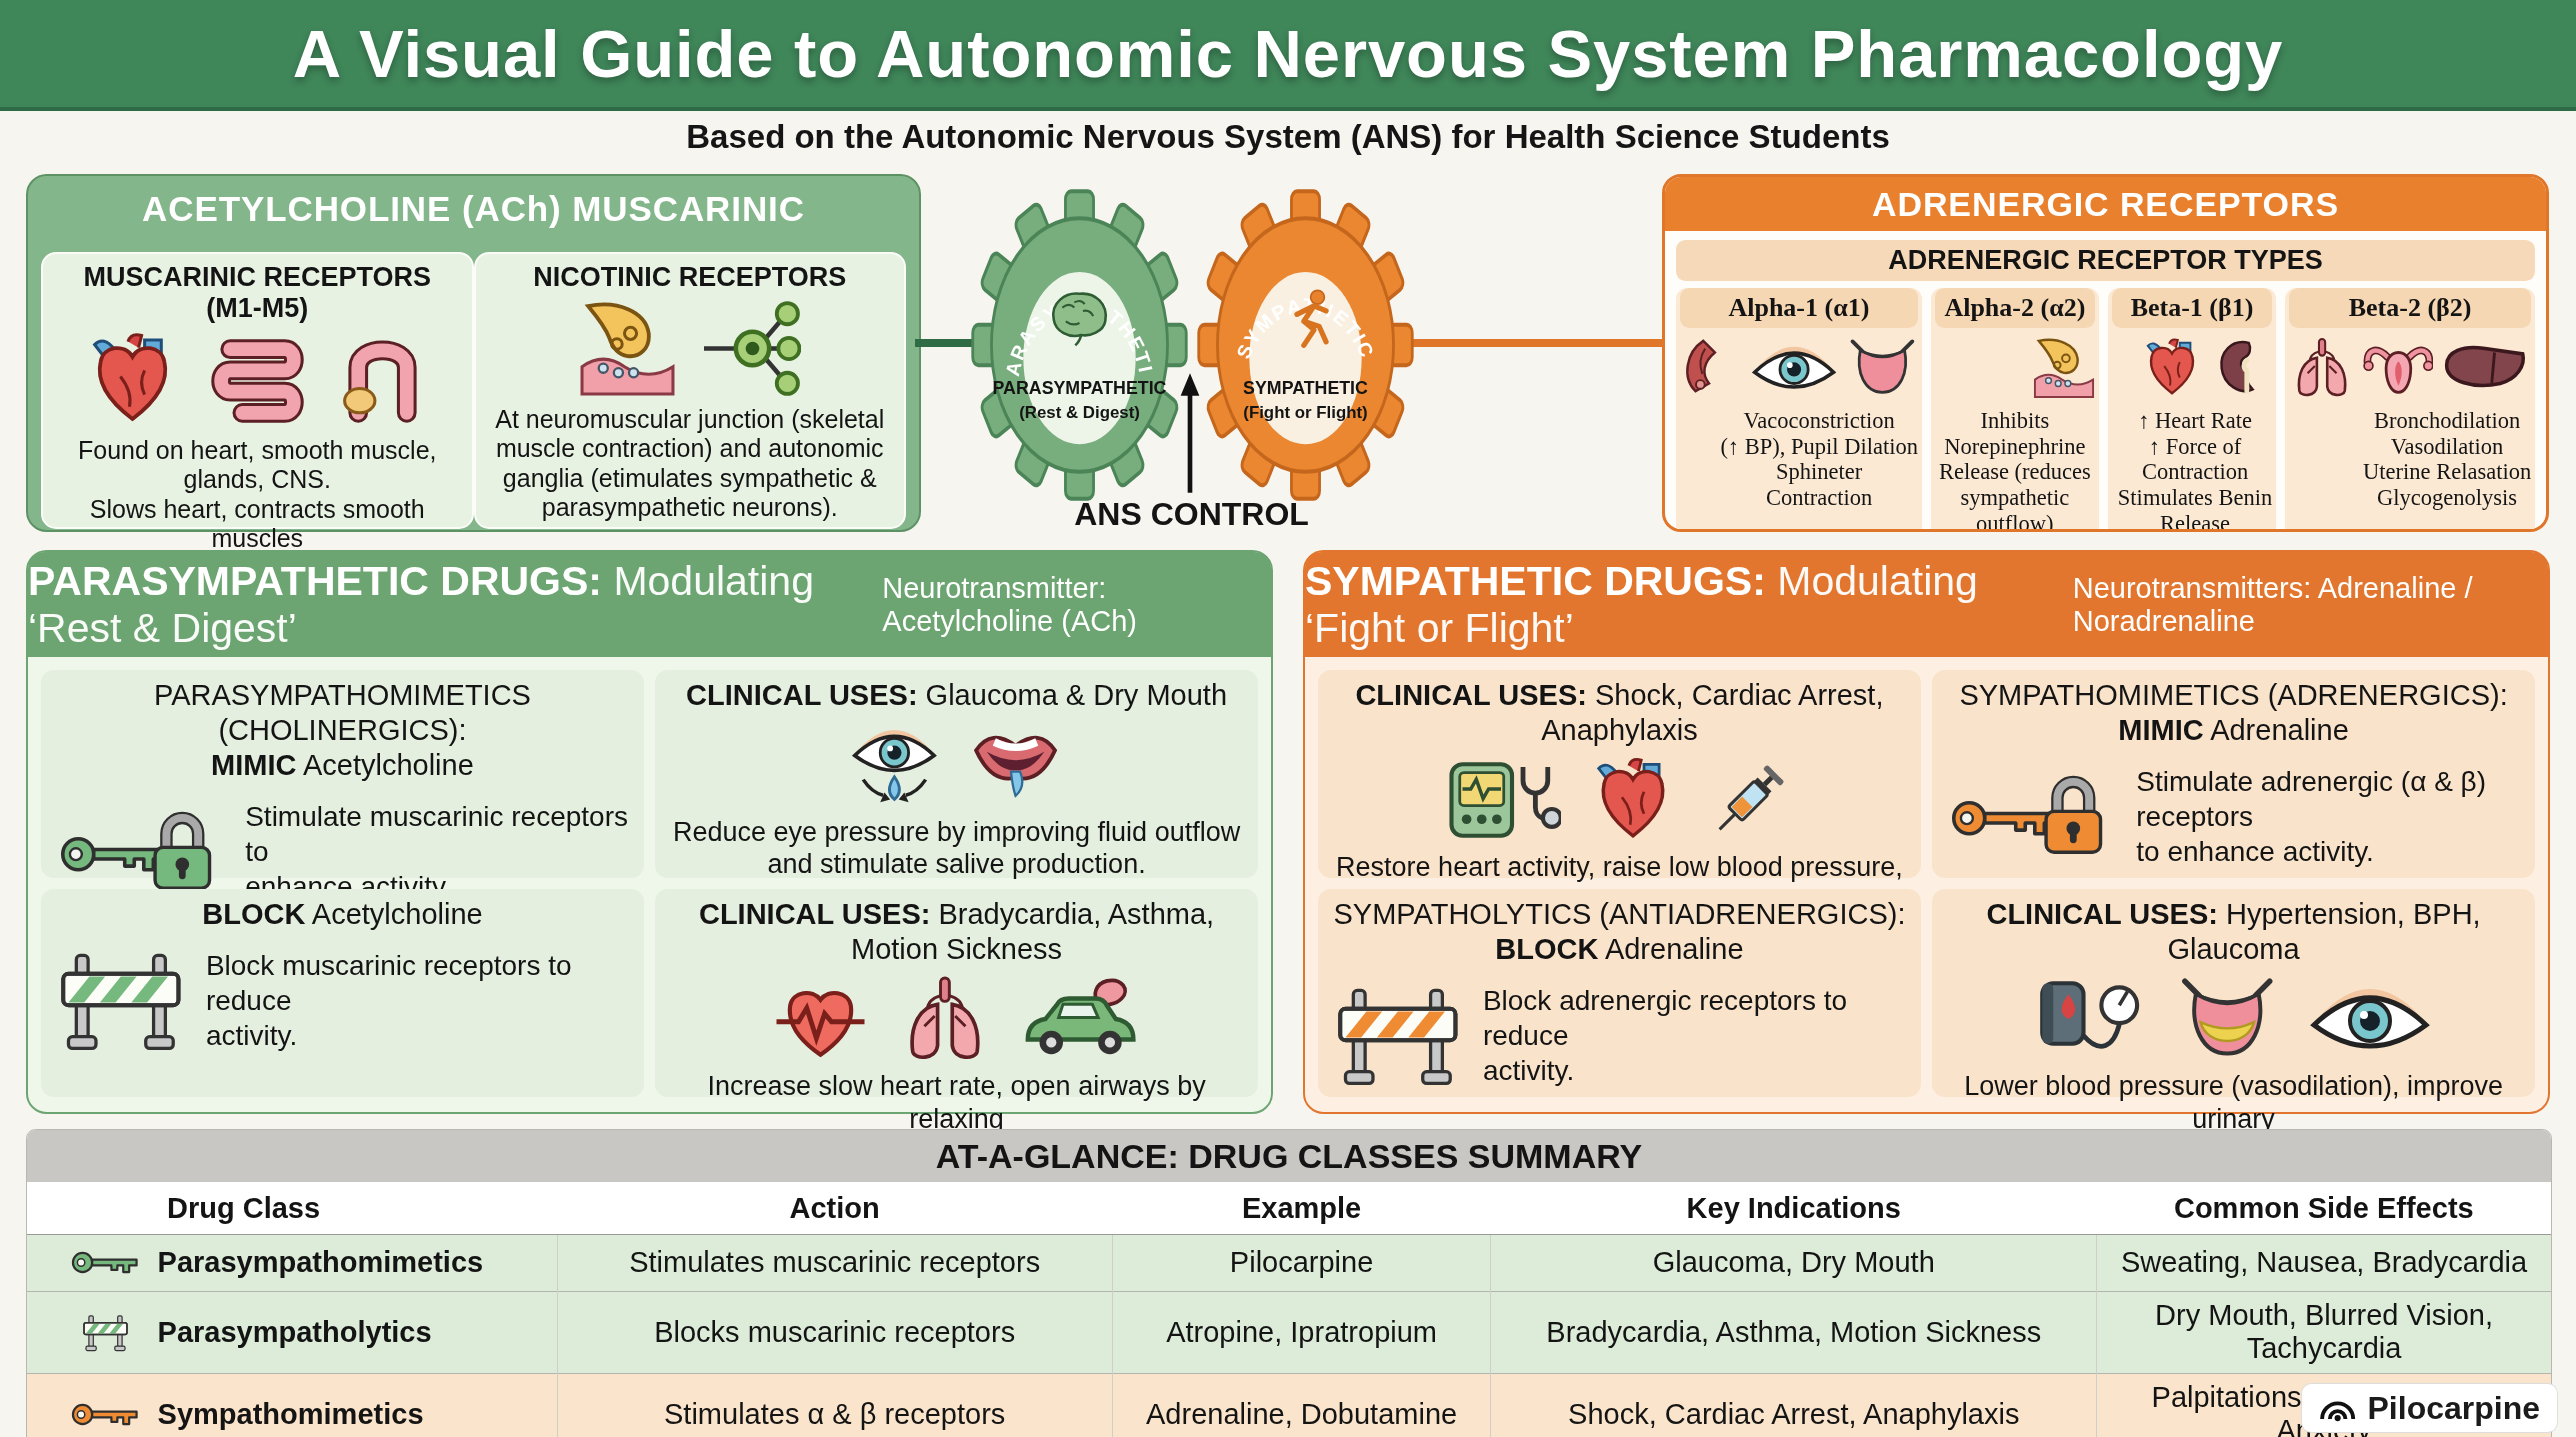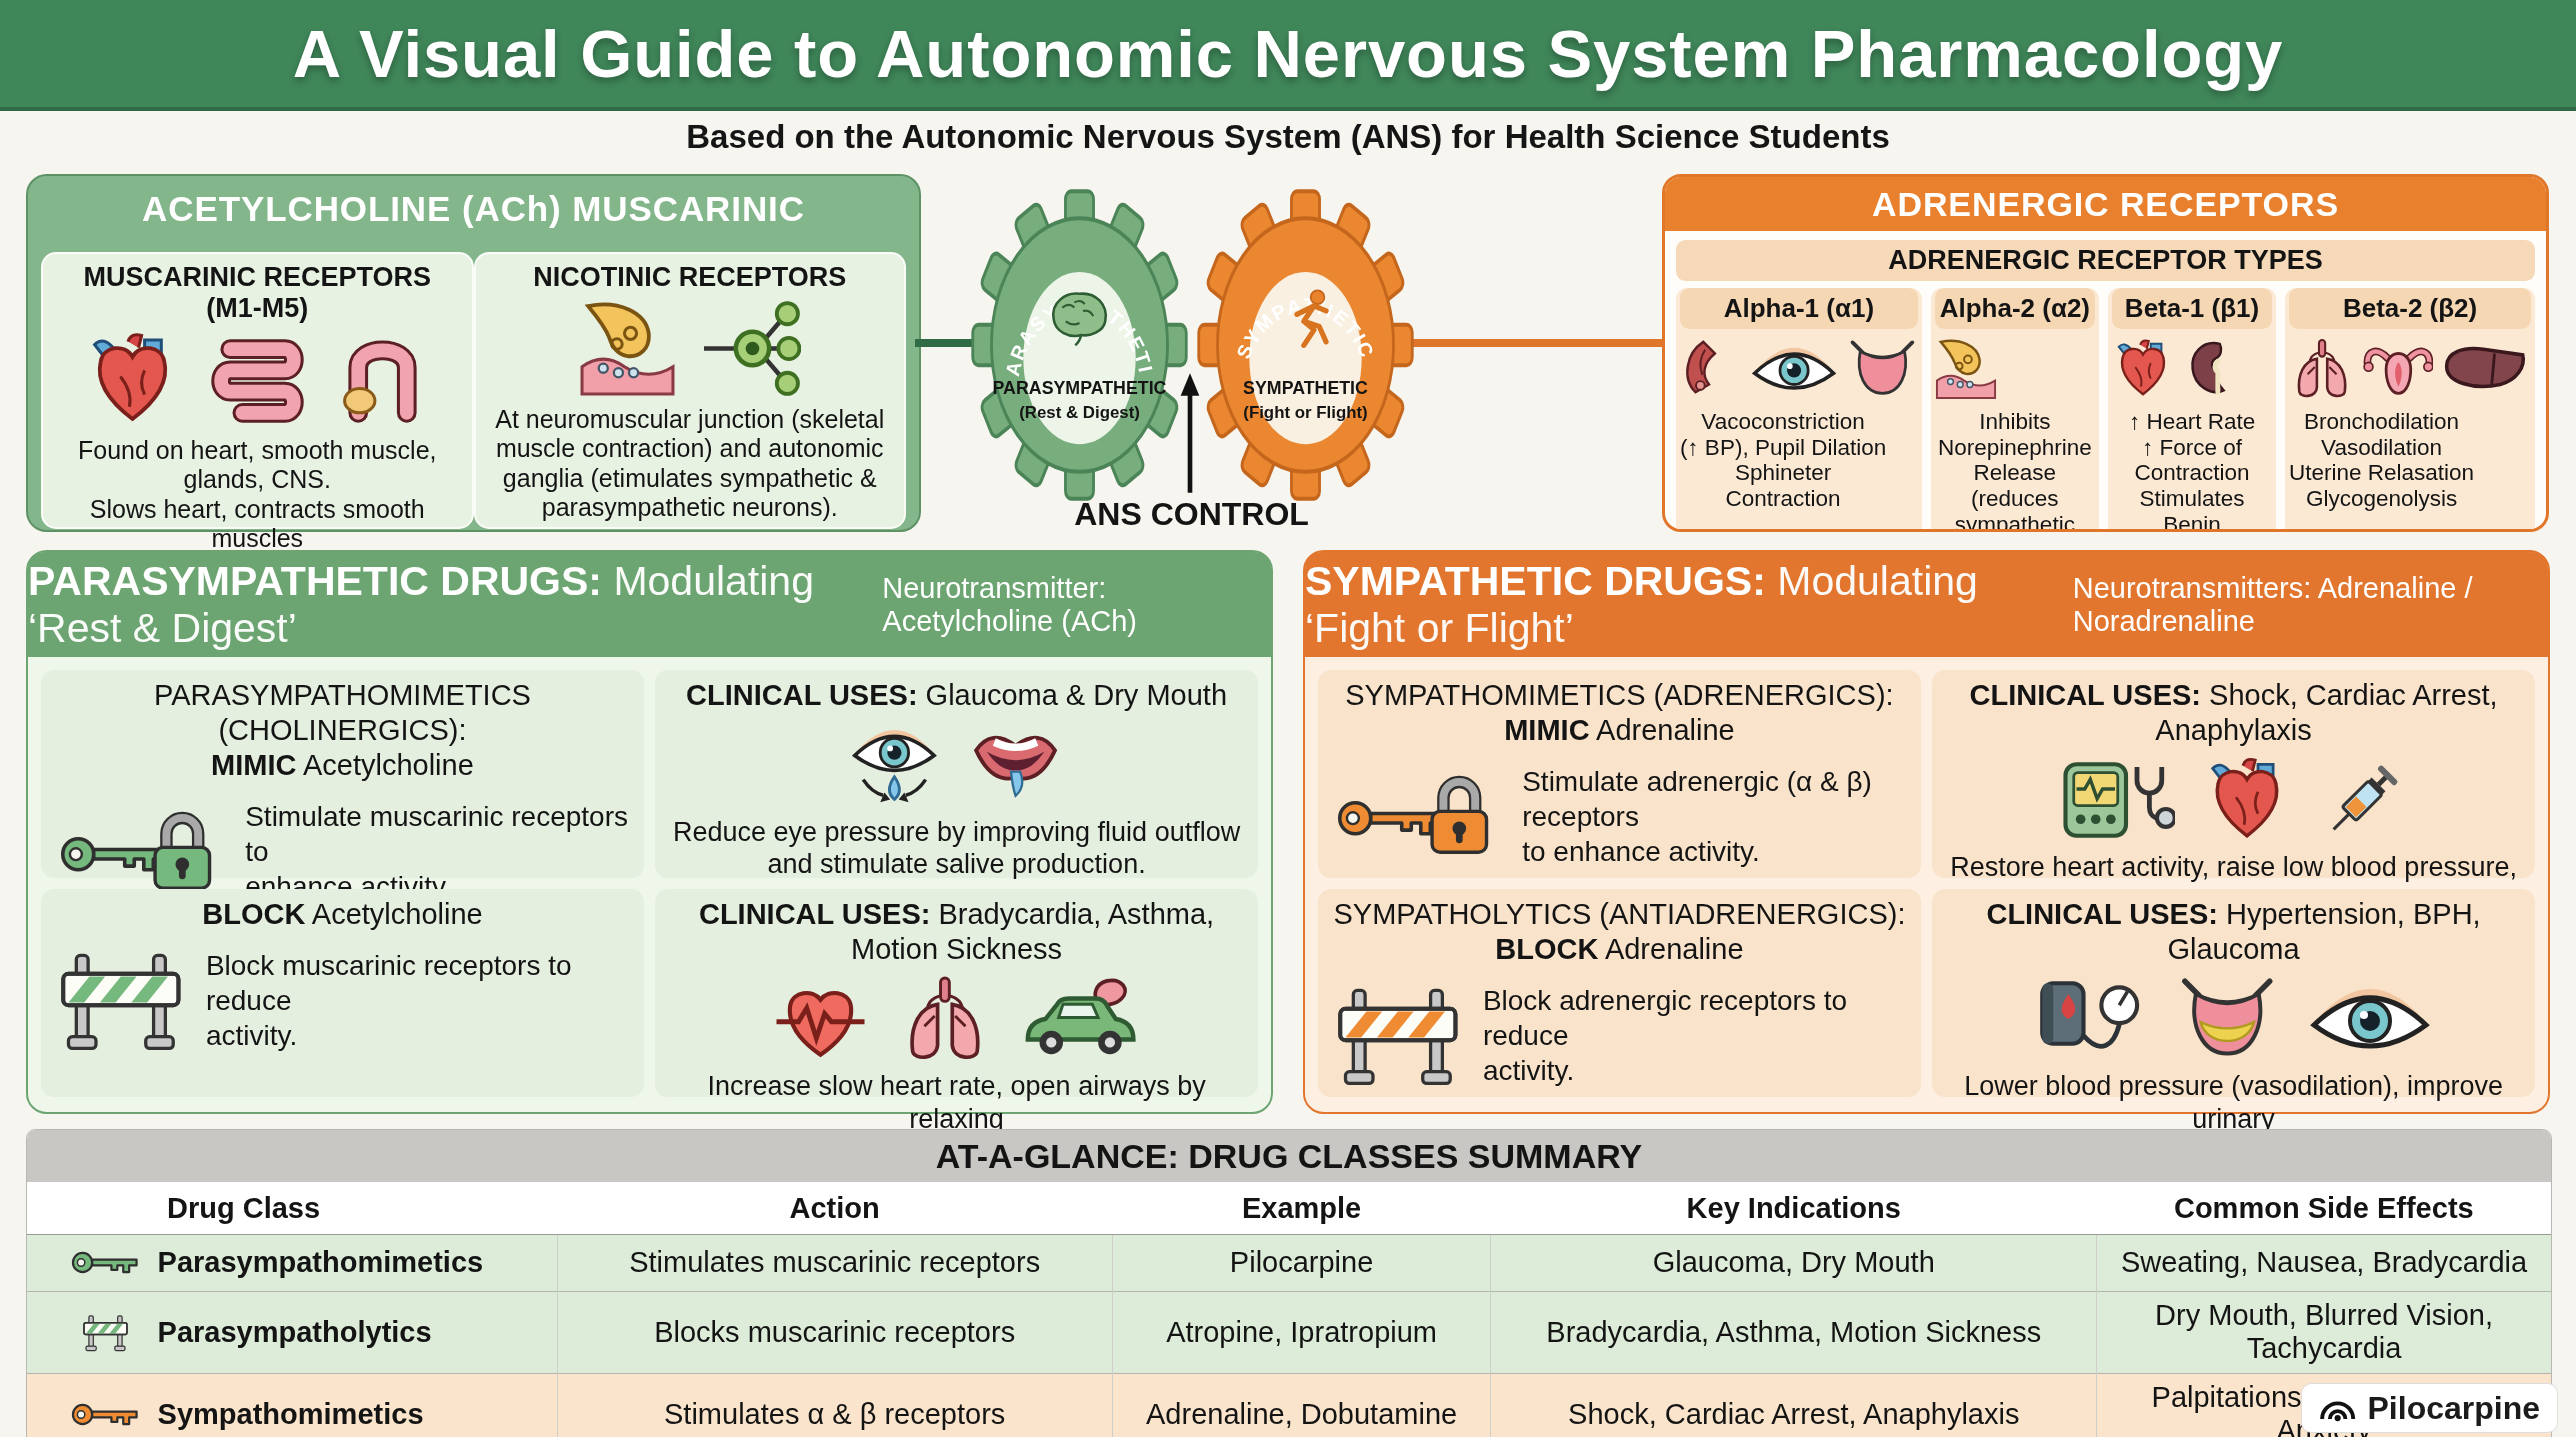--- a/index.html
+++ b/index.html
@@ -47,21 +47,21 @@
 
   
   .adr-box{position:absolute;left:1662px;top:174px;width:887px;height:358px;background:#fffdf9;
            border:3.7px solid #e0762a;border-radius:19px;box-sizing:border-box;overflow:hidden;}
   .adr-header{background:#e8802e;color:#fff;text-align:center;font-size:34px;font-weight:bold;
               letter-spacing:0.9px;padding:7.5px 0;}
   .adr-sub{margin:9.4px 11.2px 7.5px;background:#f6d9b8;border-radius:9.4px;text-align:center;
            font-size:27px;font-weight:bold;padding:4.7px 0;}
   .adr-cols{display:flex;gap:9.4px;margin:0 11.2px;}
   .adr-col{flex:1;background:#fbe9d4;border-radius:11.2px;padding:0 3.7px 7.5px;display:flex;
-           flex-direction:column;align-items:flex-start;}
+           flex-direction:column;align-items:flex-end;font-family:Liberation Serif, serif;}
   .adr-col-title{background:#f6d7b3;width:100%;border-radius:9.4px;text-align:center;
                  font-size:26px;font-weight:bold;padding:4.7px 0;margin-bottom:3.7px;}
   .adr-icons{display:flex;gap:7.5px;align-items:center;justify-content:center;height:73px;}
   .adr-icons svg{height:62px;}
   .adr-col-body{font-size:22.5px;text-align:center;line-height:1.14;margin-top:3.7px;}
 
   
   .drug-box{position:absolute;top:550px;width:1247px;height:564px;border-radius:20.6px;box-sizing:border-box;}
   #para-box{left:26px;background:#eff6ea;border:2.8px solid #6ca571;}
   #sym-box{left:1303px;background:#fdf0e3;border:2.8px solid #e2762e;}
@@ -535,48 +535,48 @@
   </section>
 
   <section class="drug-box" id="sym-box">
     <div class="drug-header">
       <div class="drug-title">
         <b>SYMPATHETIC DRUGS:</b><span> Modulating ‘Fight or Flight’</span>
       </div>
       <div class="drug-sub">Neurotransmitters: Adrenaline / Noradrenaline</div>
     </div>
     <div class="drug-grid">
-      <div class="dcard">
-        <div class="dcard-title">
-          <div>SYMPATHOMIMETICS (ADRENERGICS):</div>
-          <div><b>MIMIC</b><span> Adrenaline</span></div>
-        </div>
-        <div class="mimic-row">
-          <svg viewBox="0 0 150 100" style="--k:#ef8c33">
-              <use href="#sym-keylock"></use>
-            </svg>
-          <div class="mimic-body pre">Stimulate adrenergic (α &amp; β) receptors
-to enhance activity.</div>
-        </div>
-      </div>
       <div class="dcard clinical">
         <div class="dcard-title"><b>CLINICAL USES:</b><span> Shock, Cardiac Arrest, Anaphylaxis</span></div>
         <div class="icon-row">
           <svg viewBox="0 0 84 64">
               <use href="#sym-monitor"></use>
             </svg>
           <svg viewBox="0 0 64 64">
               <use href="#sym-heart"></use>
             </svg>
           <svg viewBox="0 0 72 72">
               <use href="#sym-syringe"></use>
             </svg>
         </div>
         <div class="dcard-body pre">Restore heart activity, raise low blood pressure,
 reverse severe allergic reactions.</div>
+      </div>
+      <div class="dcard">
+        <div class="dcard-title">
+          <div>SYMPATHOMIMETICS (ADRENERGICS):</div>
+          <div><b>MIMIC</b><span> Adrenaline</span></div>
+        </div>
+        <div class="mimic-row">
+          <svg viewBox="0 0 150 100" style="--k:#ef8c33">
+              <use href="#sym-keylock"></use>
+            </svg>
+          <div class="mimic-body pre">Stimulate adrenergic (α &amp; β) receptors
+to enhance activity.</div>
+        </div>
       </div>
       <div class="dcard">
         <div class="dcard-title">
           <div>SYMPATHOLYTICS (ANTIADRENERGICS):</div>
           <div><b>BLOCK</b><span> Adrenaline</span></div>
         </div>
         <div class="mimic-row">
           <svg viewBox="0 0 96 84" style="--k:#ef8c33">
               <use href="#sym-barrier"></use>
             </svg>

